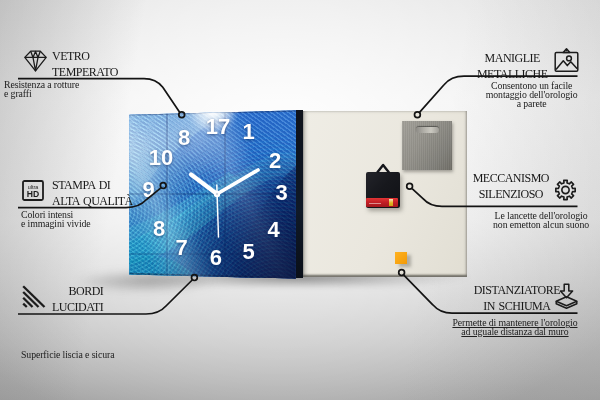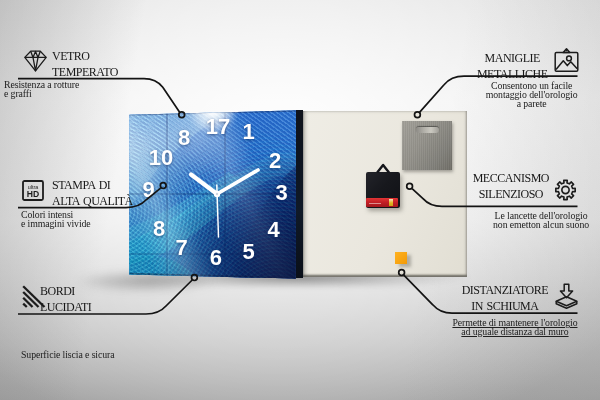--- a/index.html
+++ b/index.html
@@ -189,21 +189,21 @@
 <div class="st" style="left:21px;top:210.2px;">Colori intensi<br>e immagini vivide</div>
 
 <svg class="ico" style="left:22px;top:285px;" width="24" height="23" viewBox="0 0 24 23">
   <g stroke="#1c1c1c" stroke-width="2.3" fill="none">
     <path d="M1.2,1.2 L22.5,22"></path>
     <path d="M1.2,7 L16.5,22"></path>
     <path d="M1.2,12.8 L10.5,22"></path>
     <path d="M1.2,18.6 L4.8,22"></path>
   </g>
 </svg>
-<div class="tt" style="left:40px;top:283.3px;">BORDI<br>LUCIDATI</div>
+<div class="tt" style="left:52px;top:283.3px;text-align:right;">BORDI<br>LUCIDATI</div>
 <div class="st" style="left:21px;top:317.7px;margin-top:32px;">Superficie liscia e sicura</div>
 
 <svg class="ico" style="left:553.5px;top:46.5px;" width="25" height="26" viewBox="0 0 25 26">
   <g fill="none" stroke="#1c1c1c" stroke-width="1.5">
     <path d="M12.5,1.8 L9.2,5.6 L15.8,5.6 Z" stroke-linejoin="round"></path>
     <circle cx="12.5" cy="3.4" r="0.9" fill="#1c1c1c" stroke="none"></circle>
     <rect x="1.2" y="5.6" width="22.6" height="18.6" rx="1.2"></rect>
     <circle cx="15" cy="11.4" r="2.4"></circle>
     <path d="M2,22.5 L9.3,13.8 L13.3,18.6 L16.8,14.8 L23.2,21.8" stroke-linejoin="round"></path>
   </g>
@@ -217,14 +217,14 @@
 <div class="tt rt" style="right:51px;top:170px;">MECCANISMO<br>SILENZIOSO</div>
 <div class="st rt" style="right:11px;top:210.6px;">Le lancette dell'orologio<br>non emetton alcun suono</div>
 
 <svg class="ico" style="left:554px;top:283px;" width="25" height="28" viewBox="0 0 25 28">
   <g fill="none" stroke="#1c1c1c" stroke-width="1.5" stroke-linejoin="round">
     <path d="M10.2,1.2 H14.8 V8 H18.6 L12.5,14.8 L6.4,8 H10.2 Z"></path>
     <path d="M2.2,18.3 L12.5,13.8 L22.8,18.3 L12.5,22.8 Z"></path>
     <path d="M2.2,18.3 V20.7 L12.5,25.3 L22.8,20.7 V18.3"></path>
   </g>
 </svg>
-<div class="tt rt" style="right:52px;top:282.4px;">DISTANZIATORE<br>IN SCHIUMA</div>
+<div class="tt rt" style="right:40px;top:282.4px;">DISTANZIATORE<br>IN SCHIUMA</div>
 <div class="st rt" style="right:22.5px;top:318.2px;text-decoration:underline;">Permette di mantenere l'orologio<br>ad uguale distanza dal muro</div>
 
 </body></html>

